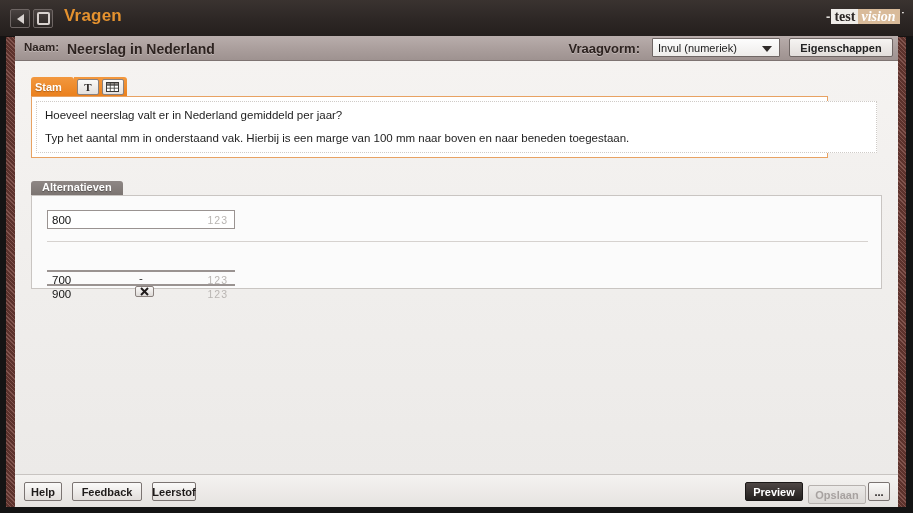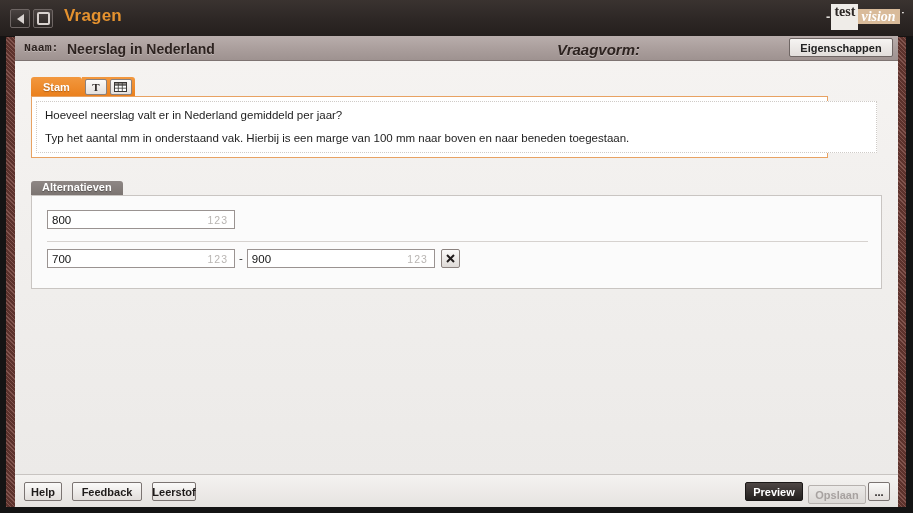--- a/index.html
+++ b/index.html
@@ -94,21 +94,21 @@
     height: 19px;
   }
   #logo .dash {
     color: #e0dcd8; font-size: 13px; font-weight: bold;
     margin-right: 1px; line-height: 1;
   }
   #logo .lg-test {
     background: #efece8;
     color: #2c2725;
     font-size: 14px; font-weight: bold;
-    padding: 1px 3px 12px 3px;
+    padding: 1px 3px 1px 3px;
     line-height: 13px;
     font-family: "Liberation Serif", serif;
   }
   #logo .lg-vision {
     background: #d9bb9a;
     color: #ffffff;
     font-size: 14px; font-weight: bold; font-style: italic;
     padding: 1px 4px 1px 3px;
     line-height: 13px;
     font-family: "Liberation Serif", serif;
@@ -124,32 +124,30 @@
     left: 15px; top: 36px;
     width: 883px; height: 25px;
     background: linear-gradient(to bottom, #b9aeac 0%, #ab9f9d 50%, #9e9290 100%);
     border-bottom: 1px solid #7e7472;
     box-sizing: border-box;
   }
   #namebar .lbl {
     position: absolute; left: 9px; top: 5px;
     font-size: 11.5px; font-weight: bold; color: #2d2320;
     text-shadow: 0 1px 0 rgba(255,255,255,0.28);
-    font-family: Liberation Mono, monospace;
   }
   #namebar .val {
     position: absolute; left: 52px; top: 5px;
     font-size: 14px; font-weight: bold; color: #2d2320;
     text-shadow: 0 1px 0 rgba(255,255,255,0.28);
   }
   #vraagvorm-label {
     position: absolute; right: 258px; top: 5px;
-    font-size: 15px; font-weight: bold; color: #2d2320;
+    font-size: 13px; font-weight: bold; color: #2d2320;
     text-shadow: 0 1px 0 rgba(255,255,255,0.28);
-    font-style: italic;
   }
   #vraagvorm-select {
     position: absolute; right: 118px; top: 2px;
     width: 128px; height: 19px;
     background: linear-gradient(to bottom, #fdfdfd 0%, #eeecea 100%);
     border: 1px solid #6f6664;
     border-radius: 1px;
     box-sizing: border-box;
     cursor: pointer;
   }
@@ -190,21 +188,21 @@
   #stam-tabbar {
     position: absolute;
     left: 16px; top: 16px;
     height: 20px;
     display: flex; align-items: flex-end;
   }
   .tab-stam {
     background: linear-gradient(to bottom, #f2983f 0%, #ea7f1b 100%);
     color: #ffffff;
     font-size: 11px; font-weight: bold;
-    padding: 4px 12px 4px 12px;
+    padding: 4px 12px 4px 4px;
     border-radius: 3px 3px 0 0;
     line-height: 12px;
     text-shadow: 0 1px 1px rgba(120,60,0,0.5);
     cursor: pointer;
   }
   .tool-strip {
     background: linear-gradient(to bottom, #f2983f 0%, #ea7f1b 100%);
     padding: 2px 3px 2px 3px;
     display: flex; gap: 3px; align-items: center;
     border-radius: 0 3px 0 0;
@@ -279,21 +277,21 @@
     border: 1px solid #c9c5c2;
     box-sizing: border-box;
   }
   .alt-row {
     position: absolute;
     left: 15px;
     height: 20px;
     display: flex; align-items: center;
   }
   #alt-row-1 { top: 13px; }
-  #alt-row-2 { top: 52px; }
+  #alt-row-2 { top: 74px; flex-direction: column; }
   #alt-divider {
     position: absolute;
     left: 15px; top: 45px;
     width: 821px; height: 1px;
     background: #d6d2cf;
   }
   .num-field {
     position: relative;
     height: 19px;
     background: #ffffff;
@@ -418,20 +416,24 @@
       <span class="dot">˙</span>
     </div>
   </div>
 
   <div id="namebar">
     <span class="lbl">Naam:</span>
     <span class="val">Neerslag in Nederland</span>
 
     <span id="vraagvorm-label">Vraagvorm:</span>
 
+    <div id="vraagvorm-select">
+      <span class="txt">Invul (numeriek)</span>
+      <span class="caret"></span>
+    </div>
 
     <div id="eigenschappen-btn">Eigenschappen</div>
   </div>
 
   <div id="content">
 
     <div id="stam-tabbar">
       <div class="tab-stam">Stam</div>
       <div class="tool-strip">
         <div class="tool-btn">

